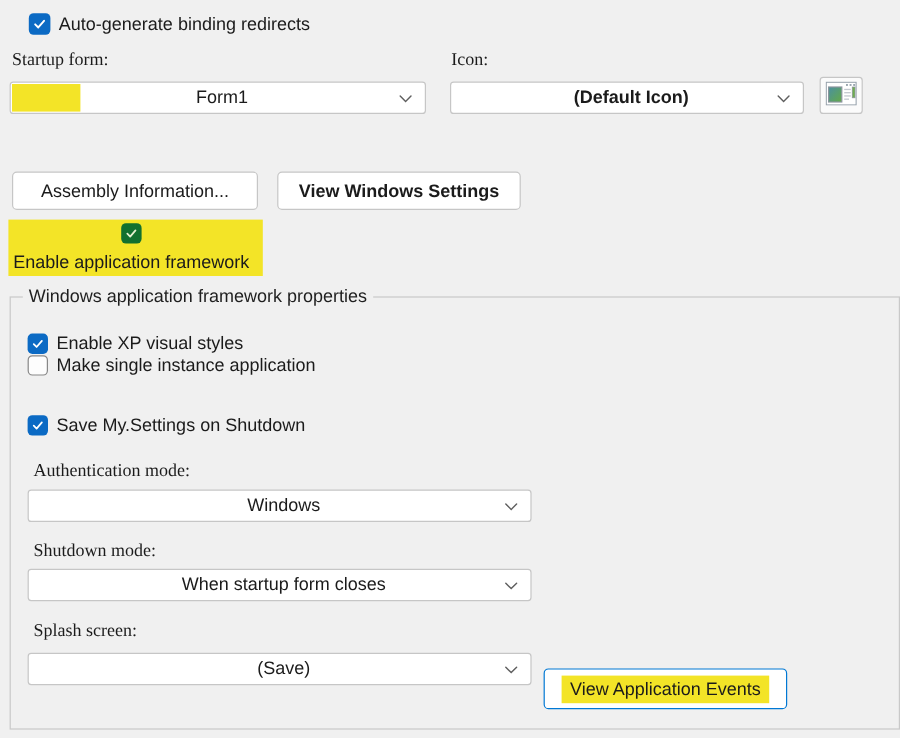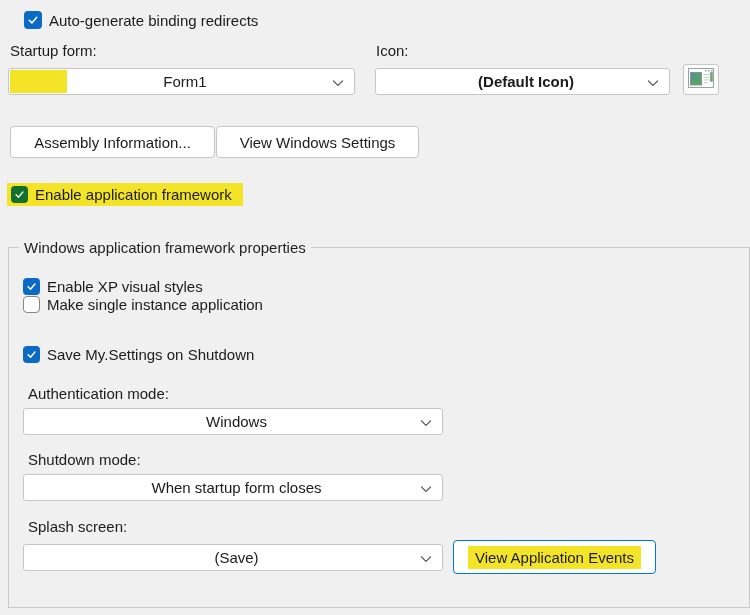--- a/index.html
+++ b/index.html
@@ -28,21 +28,21 @@
   
   .cb-row{position:absolute;display:inline-flex;align-items:center;gap:7px;cursor:default;}
   .cb{width:18px;height:18px;border-radius:4px;flex:0 0 auto;display:flex;align-items:center;justify-content:center;}
   .cb.checked{background:var(--accent-checkbox-blue);}
   .cb.unchecked{background:#fdfdfd;border:1px solid #878787;}
   .cb.green{background:var(--highlighted-checkbox-green);width:17px;height:17px;}
   .cb svg{display:block;}
   .cb-label{white-space:nowrap;}
 
   
-  .lbl{position:absolute;white-space:nowrap;}
+  .lbl{position:absolute;white-space:nowrap;font-family:Liberation Serif, serif;}
 
   
   .combo{
     position:absolute;background:var(--control-background);
     border:1px solid var(--control-border);border-radius:3px;text-align:center;
   }
   .combo .combo-value{
     position:relative;display:inline-block;margin-left:7px;line-height:25px;white-space:nowrap;
   }
   .combo .chev{
@@ -51,21 +51,21 @@
   .hl-block{
     position:absolute;left:1px;top:1px;bottom:1px;width:57px;
     background:var(--highlight-yellow);
   }
 
   
   .btn{
     position:absolute;background:var(--control-background);
     border:1px solid var(--control-border);border-radius:4px;
     display:flex;align-items:center;justify-content:center;
-    font-size:15px;color:var(--text);white-space:nowrap;cursor:default;
+    font-size:15px;color:var(--text);white-space:nowrap;cursor:default;margin-top:17px;
   }
   .btn.focus{border:1.5px solid var(--focus-border-blue);}
   .btn .hl-text{background:var(--highlight-yellow);padding:3px 7px;}
 
   
   .hl-row{background:var(--highlight-yellow);padding:3px 11px 3px 4px;}
 
   
   .groupbox{
     position:absolute;left:8px;top:247px;width:742px;height:361px;
@@ -136,25 +136,25 @@
         <rect x="15.5" y="11.4" width="5.5" height="1.1" fill="#c3c9cf"></rect>
         <rect x="15.5" y="14.1" width="4" height="1.1" fill="#c3c9cf"></rect>
         <rect x="22.2" y="4.5" width="2.3" height="9" fill="#6fae4e" stroke="#8b959d" stroke-width="0.6"></rect>
       </svg>
     </span>
   </div>
 
   <div class="btn" style="left:10px;top:126px;width:205px;height:32px;">
     <span>Assembly Information...</span>
   </div>
-  <div class="btn" style="left:216px;top:126px;width:203px;height:32px;">
+  <div class="btn" style="left:231px;top:126px;width:203px;height:32px;font-weight:bold;">
     <span>View Windows Settings</span>
   </div>
 
-  <div class="cb-row hl-row" style="left:7px;top:183px;">
+  <div class="cb-row hl-row" style="left:7px;top:183px;flex-direction:column;">
     <span class="cb green">
       <svg width="11" height="11" viewBox="0 0 12 12">
           <path d="M2.3 6.3 L4.9 8.9 L9.7 3.3" stroke="#e4f0cf" stroke-width="1.6" fill="none" stroke-linecap="round" stroke-linejoin="round"></path>
         </svg>
     </span>
     <span class="cb-label">Enable application framework</span>
   </div>
 
   <div class="groupbox">
     <div class="groupbox-title">Windows application framework properties</div>

